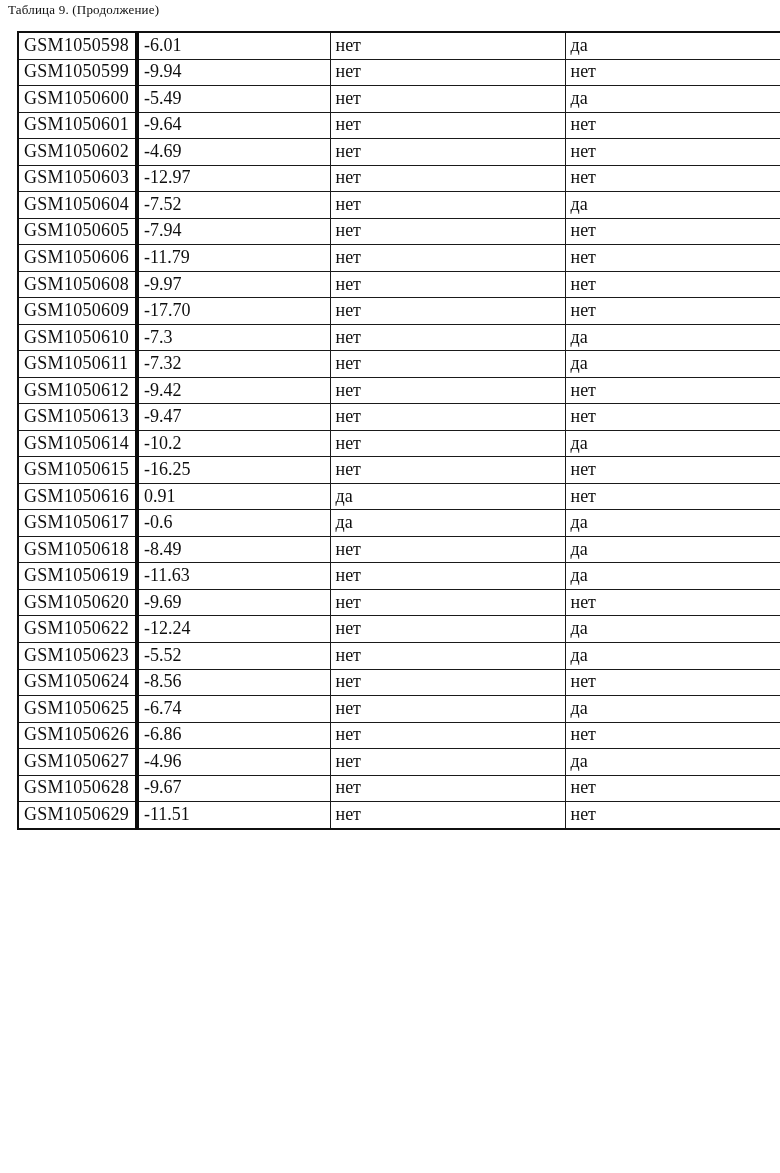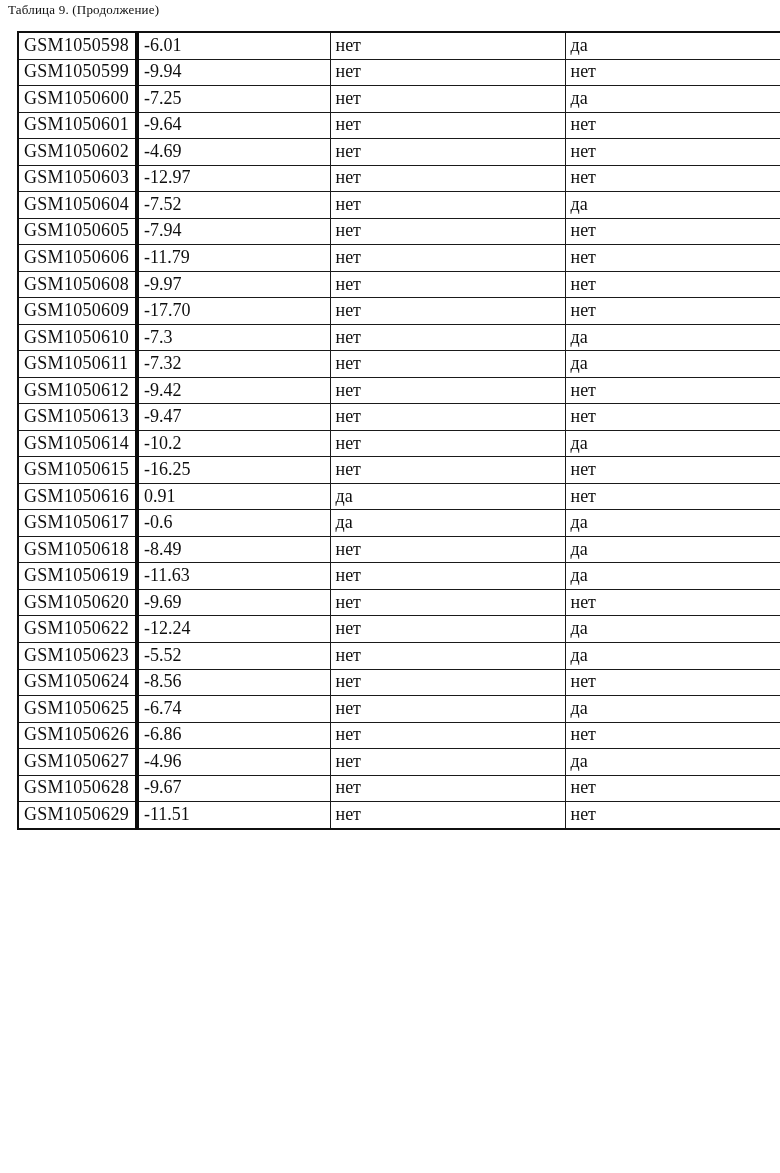--- a/index.html
+++ b/index.html
@@ -72,21 +72,21 @@
         <td class="c3">да</td>
       </tr>
       <tr>
         <td class="c0">GSM1050599</td>
         <td class="c1">-9.94</td>
         <td class="c2">нет</td>
         <td class="c3">нет</td>
       </tr>
       <tr>
         <td class="c0">GSM1050600</td>
-        <td class="c1">-7.25</td>
+        <td class="c1">-5.49</td>
         <td class="c2">нет</td>
         <td class="c3">да</td>
       </tr>
       <tr>
         <td class="c0">GSM1050601</td>
         <td class="c1">-9.64</td>
         <td class="c2">нет</td>
         <td class="c3">нет</td>
       </tr>
       <tr>

